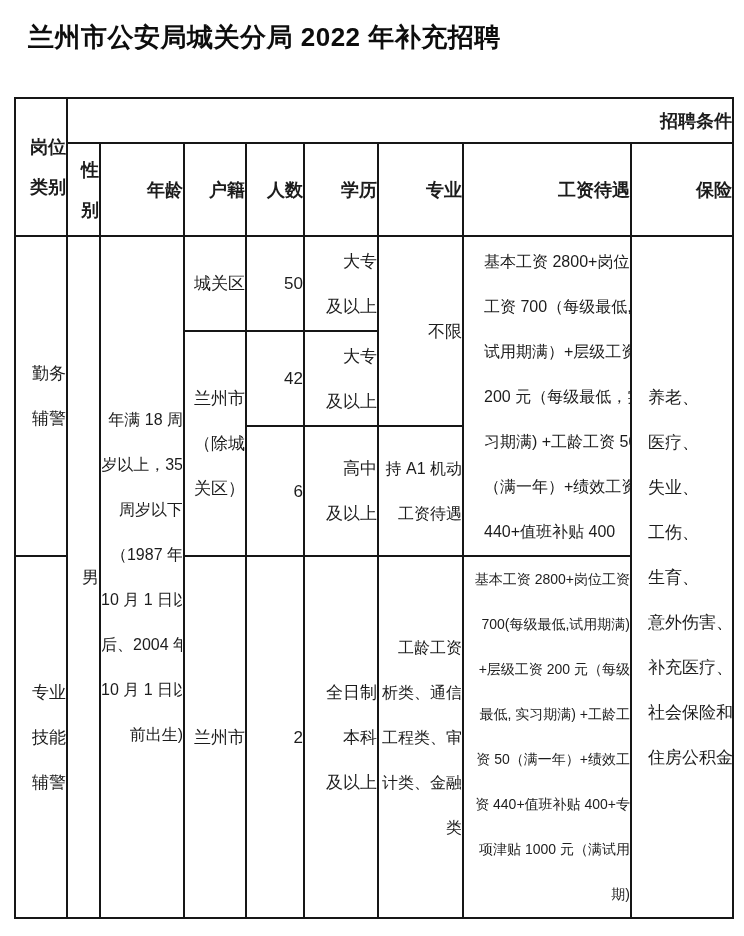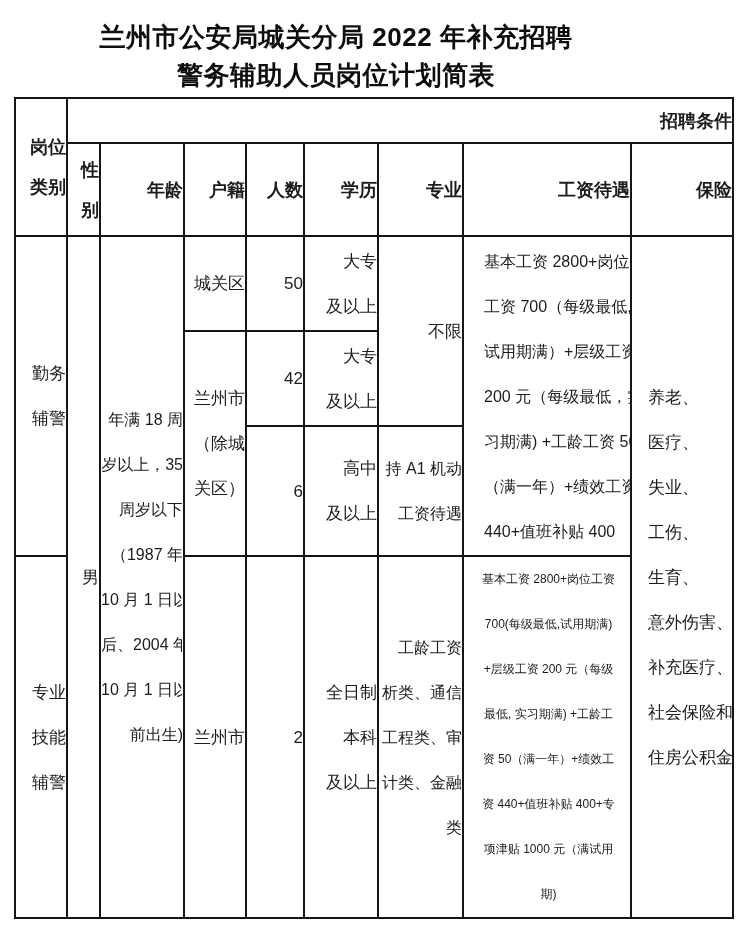--- a/index.html
+++ b/index.html
@@ -13,26 +13,26 @@
     position: relative;
     font-family: "Liberation Sans", "DejaVu Sans", sans-serif;
     color: #1c1c1c;
     overflow: hidden;
   }
   .doc-title {
     position: absolute;
     top: 18px;
     left: 0;
     width: 672px;
-    text-align: center;
     font-weight: bold;
     font-size: 26px;
     line-height: 38px;
     color: #0d0d0d;
     letter-spacing: 0.5px;
+    padding-left: 28px;
   }
   table.plan {
     position: absolute;
     left: 14px;
     top: 97px;
     border-collapse: collapse;
     table-layout: fixed;
     width: 718px;
   }
   td {
@@ -54,22 +54,22 @@
     font-size: 16px;
     border-radius: 24px;
   }
   td.salary-a {
     text-align: left;
     font-size: 16px;
     line-height: 45px;
     padding-left: 20px;
   }
   td.salary-b {
-    text-align: center;
-    font-size: 12px;
+    text-align: right;
+    font-size: 14px;
     line-height: 45px;
     padding-left: 3px;
   }
   td.insurance {
     text-align: left;
     font-size: 17px;
     line-height: 45px;
     padding-left: 16px;
   }
   
@@ -78,21 +78,20 @@
   tr.r2 { height: 95px; }
   tr.r3 { height: 95px; }
   tr.r4 { height: 130px; }
   tr.r5 { height: 362px; }
 </style>
 </head>
 <body>
 
 <div class="doc-title">
   <div>兰州市公安局城关分局 2022 年补充招聘</div>
-  <div>警务辅助人员岗位计划简表</div>
 </div>
 
 <table class="plan">
   <colgroup>
     <col style="width:52px">
     <col style="width:33px">
     <col style="width:84px">
     <col style="width:62px">
     <col style="width:58px">
     <col style="width:74px">

